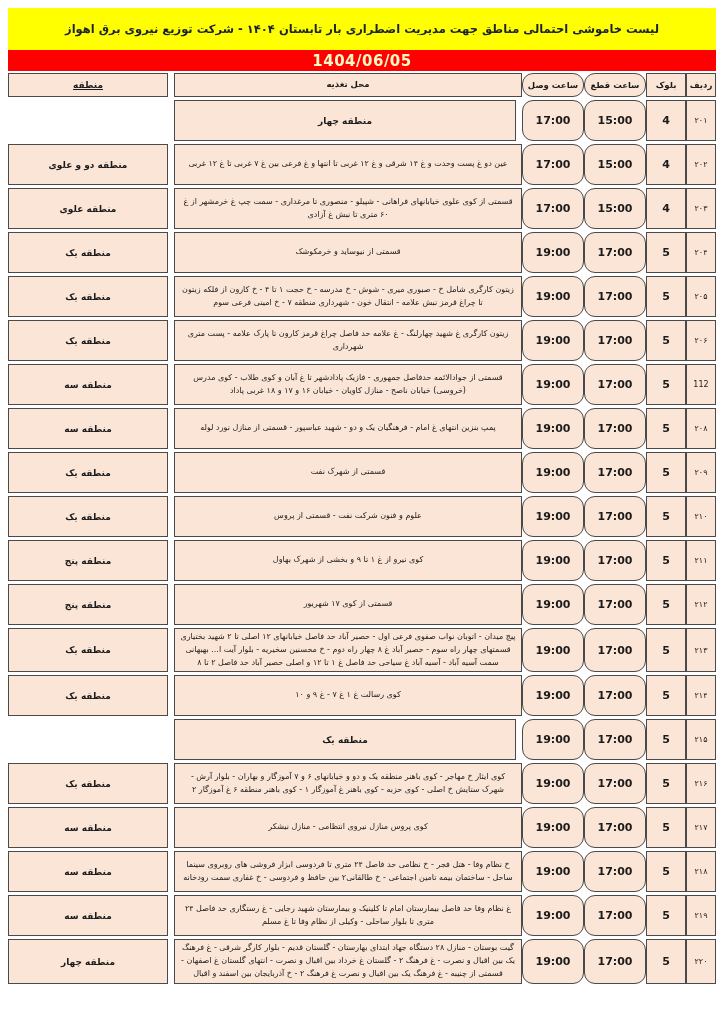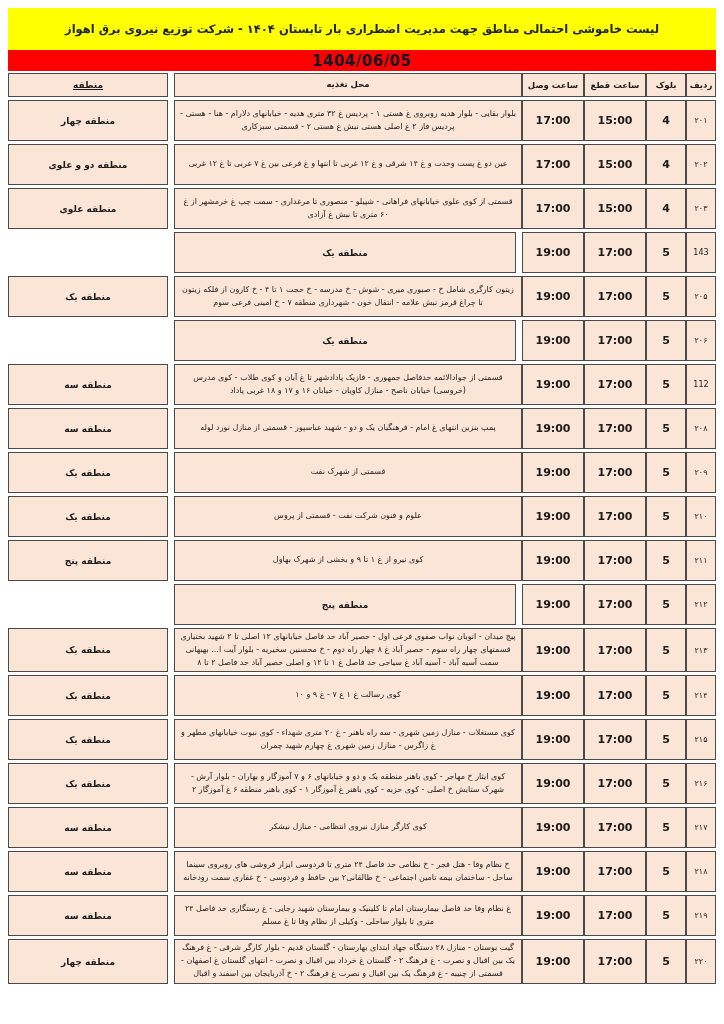--- a/index.html
+++ b/index.html
@@ -14,21 +14,21 @@
     background:#ffff00;
     min-height:42px;
     display:flex;align-items:center;justify-content:center;
     font-size:11.5px;font-weight:bold;color:#1c2331;
     text-align:center;padding:2px 30px;box-sizing:border-box;
   }
   .date-bar{
     background:#ff0000;
     min-height:21px;
     display:flex;align-items:center;justify-content:center;
-    font-size:15px;font-weight:bold;color:#0f172a;
+    font-size:15px;font-weight:bold;color:#fef9c3;
     letter-spacing:.5px;
     margin-bottom:2px;
   }
   .tbl{display:flex;flex-direction:column;flex:1;}
   .trow{
     display:grid;
     direction:rtl;
     grid-template-columns:30px 40px 62px 62px 1fr 166px;
     margin-bottom:3px;
   }
@@ -39,21 +39,21 @@
     text-align:center;
     padding:2px 4px;
     box-sizing:border-box;
     min-height:41px;
   }
   .thead .cell{min-height:24px;font-weight:bold;font-size:8.5px;}
   .c-region{margin-right:6px;}
   .thead .c-region{text-decoration:underline;font-size:9px;}
   .c-rownum{font-size:8px;text-align:right;}
   .c-block{font-weight:bold;font-size:11px;}
-  .c-time{font-weight:bold;font-size:11px;}
+  .c-time{font-weight:bold;font-size:11px;border-radius:11px;}
   .c-feed{font-size:8px;line-height:1.6;}
   .body-row .c-region{font-weight:bold;font-size:9px;}
 </style>
 </head>
 <body>
 
 <div class="page">
   <div class="title-bar">لیست خاموشی احتمالی مناطق جهت مدیریت اضطراری بار تابستان ۱۴۰۴ - شرکت توزیع نیروی برق اهواز</div>
   <div class="date-bar">1404/06/05</div>
 
@@ -65,21 +65,20 @@
       <div class="cell c-time">ساعت وصل</div>
       <div class="cell c-feed">محل تغذیه</div>
       <div class="cell c-region">منطقه</div>
     </div>
     <div id="rows">
   <div class="trow body-row">
     <div class="cell c-rownum">۲۰۱</div>
     <div class="cell c-block">4</div>
     <div class="cell c-time">15:00</div>
     <div class="cell c-time">17:00</div>
-    <div class="cell c-feed">بلوار بقایی - بلوار هدیه روبروی غ هستی ۱ - پردیس غ ۳۲ متری هدیه - خیابانهای دلارام - هنا - هستی - پردیس فاز ۲ غ اصلی هستی نبش غ هستی ۲ - قسمتی سبزکاری</div>
     <div class="cell c-region">منطقه چهار</div>
   </div>
 
   <div class="trow body-row">
     <div class="cell c-rownum">۲۰۲</div>
     <div class="cell c-block">4</div>
     <div class="cell c-time">15:00</div>
     <div class="cell c-time">17:00</div>
     <div class="cell c-feed">عین دو غ پست وحدت و غ ۱۴ شرقی و غ ۱۲ غربی تا انتها و غ فرعی بین غ ۷ غربی تا غ ۱۲ غربی</div>
     <div class="cell c-region">منطقه دو و علوی</div>
@@ -88,41 +87,43 @@
   <div class="trow body-row">
     <div class="cell c-rownum">۲۰۳</div>
     <div class="cell c-block">4</div>
     <div class="cell c-time">15:00</div>
     <div class="cell c-time">17:00</div>
     <div class="cell c-feed">قسمتی از کوی علوی خیابانهای فراهانی - شپیلو - منصوری تا مرغداری - سمت چپ غ خرمشهر از غ ۶۰ متری تا نبش غ آزادی</div>
     <div class="cell c-region">منطقه علوی</div>
   </div>
 
   <div class="trow body-row">
-    <div class="cell c-rownum">143</div>
-    <div class="cell c-block">5</div>
-    <div class="cell c-time">17:00</div>
-    <div class="cell c-time">19:00</div>
+    <div class="cell c-rownum">۲۰۴</div>
+    <div class="cell c-block">5</div>
+    <div class="cell c-time">17:00</div>
+    <div class="cell c-time">19:00</div>
+    <div class="cell c-feed">قسمتی از نیوساید و خرمکوشک</div>
     <div class="cell c-region">منطقه یک</div>
   </div>
 
   <div class="trow body-row">
     <div class="cell c-rownum">۲۰۵</div>
     <div class="cell c-block">5</div>
     <div class="cell c-time">17:00</div>
     <div class="cell c-time">19:00</div>
     <div class="cell c-feed">زیتون کارگری شامل خ - صبوری میری - شوش - خ مدرسه - خ حجت ۱ تا ۴ - خ کارون از فلکه زیتون تا چراغ قرمز نبش علامه - انتقال خون - شهرداری منطقه ۷ - خ امینی فرعی سوم</div>
     <div class="cell c-region">منطقه یک</div>
   </div>
 
   <div class="trow body-row">
     <div class="cell c-rownum">۲۰۶</div>
     <div class="cell c-block">5</div>
     <div class="cell c-time">17:00</div>
     <div class="cell c-time">19:00</div>
+    <div class="cell c-feed">زیتون کارگری غ شهید چهارلنگ - غ علامه حد فاصل چراغ قرمز کارون تا پارک علامه - پست متری شهرداری</div>
     <div class="cell c-region">منطقه یک</div>
   </div>
 
   <div class="trow body-row">
     <div class="cell c-rownum">112</div>
     <div class="cell c-block">5</div>
     <div class="cell c-time">17:00</div>
     <div class="cell c-time">19:00</div>
     <div class="cell c-feed">قسمتی از جوادالائمه حدفاصل جمهوری - فازیک پادادشهر تا غ آبان و کوی طلاب - کوی مدرس (خروسی) خیابان ناصح - منازل کاویان - خیابان ۱۶ و ۱۷ و ۱۸ غربی پاداد</div>
     <div class="cell c-region">منطقه سه</div>
@@ -162,20 +163,21 @@
     <div class="cell c-time">19:00</div>
     <div class="cell c-feed">کوی نیرو از غ ۱ تا ۹ و بخشی از شهرک بهاول</div>
     <div class="cell c-region">منطقه پنج</div>
   </div>
 
   <div class="trow body-row">
     <div class="cell c-rownum">۲۱۲</div>
     <div class="cell c-block">5</div>
     <div class="cell c-time">17:00</div>
     <div class="cell c-time">19:00</div>
+    <div class="cell c-feed">قسمتی از کوی ۱۷ شهریور</div>
     <div class="cell c-region">منطقه پنج</div>
   </div>
 
   <div class="trow body-row">
     <div class="cell c-rownum">۲۱۳</div>
     <div class="cell c-block">5</div>
     <div class="cell c-time">17:00</div>
     <div class="cell c-time">19:00</div>
     <div class="cell c-feed">پیچ میدان - اتوبان نواب صفوی فرعی اول - حصیر آباد حد فاصل خیابانهای ۱۲ اصلی تا ۲ شهید بختیاری قسمتهای چهار راه سوم - حصیر آباد غ ۸ چهار راه دوم - خ محسنین سخیریه - بلوار آیت ا... بهبهانی سمت آسیه آباد - آسیه آباد غ سیاحی حد فاصل غ ۱ تا ۱۲ و اصلی حصیر آباد حد فاصل ۲ تا ۸</div>
     <div class="cell c-region">منطقه یک</div>
@@ -188,39 +190,38 @@
     <div class="cell c-time">19:00</div>
     <div class="cell c-feed">کوی رسالت غ ۱ غ ۷ - غ ۹ و ۱۰</div>
     <div class="cell c-region">منطقه یک</div>
   </div>
 
   <div class="trow body-row">
     <div class="cell c-rownum">۲۱۵</div>
     <div class="cell c-block">5</div>
     <div class="cell c-time">17:00</div>
     <div class="cell c-time">19:00</div>
-    <div class="cell c-feed">کوی مستغلات - منازل زمین شهری - سه راه باهنر - غ ۲۰ متری شهداء - کوی نبوت خیابانهای مطهر و غ زاگرس - منازل زمین شهری غ چهارم شهید چمران</div>
     <div class="cell c-region">منطقه یک</div>
   </div>
 
   <div class="trow body-row">
     <div class="cell c-rownum">۲۱۶</div>
     <div class="cell c-block">5</div>
     <div class="cell c-time">17:00</div>
     <div class="cell c-time">19:00</div>
     <div class="cell c-feed">کوی ایثار خ مهاجر - کوی باهنر منطقه یک و دو و خیابانهای ۶ و ۷ آموزگار و بهاران - بلوار آرش - شهرک ستایش خ اصلی - کوی حزبه - کوی باهنر غ آموزگار ۱ - کوی باهنر منطقه ۶ غ آموزگار ۲</div>
     <div class="cell c-region">منطقه یک</div>
   </div>
 
   <div class="trow body-row">
     <div class="cell c-rownum">۲۱۷</div>
     <div class="cell c-block">5</div>
     <div class="cell c-time">17:00</div>
     <div class="cell c-time">19:00</div>
-    <div class="cell c-feed">کوی کارگر منازل نیروی انتظامی - منازل نیشکر</div>
+    <div class="cell c-feed">کوی پروس منازل نیروی انتظامی - منازل نیشکر</div>
     <div class="cell c-region">منطقه سه</div>
   </div>
 
   <div class="trow body-row">
     <div class="cell c-rownum">۲۱۸</div>
     <div class="cell c-block">5</div>
     <div class="cell c-time">17:00</div>
     <div class="cell c-time">19:00</div>
     <div class="cell c-feed">خ نظام وفا - هتل فجر - خ نظامی حد فاصل ۲۴ متری تا فردوسی ابزار فروشی های روبروی سینما ساحل - ساختمان بیمه تامین اجتماعی - خ طالقانی۲ بین حافظ و فردوسی - خ غفاری سمت رودخانه</div>
     <div class="cell c-region">منطقه سه</div>

